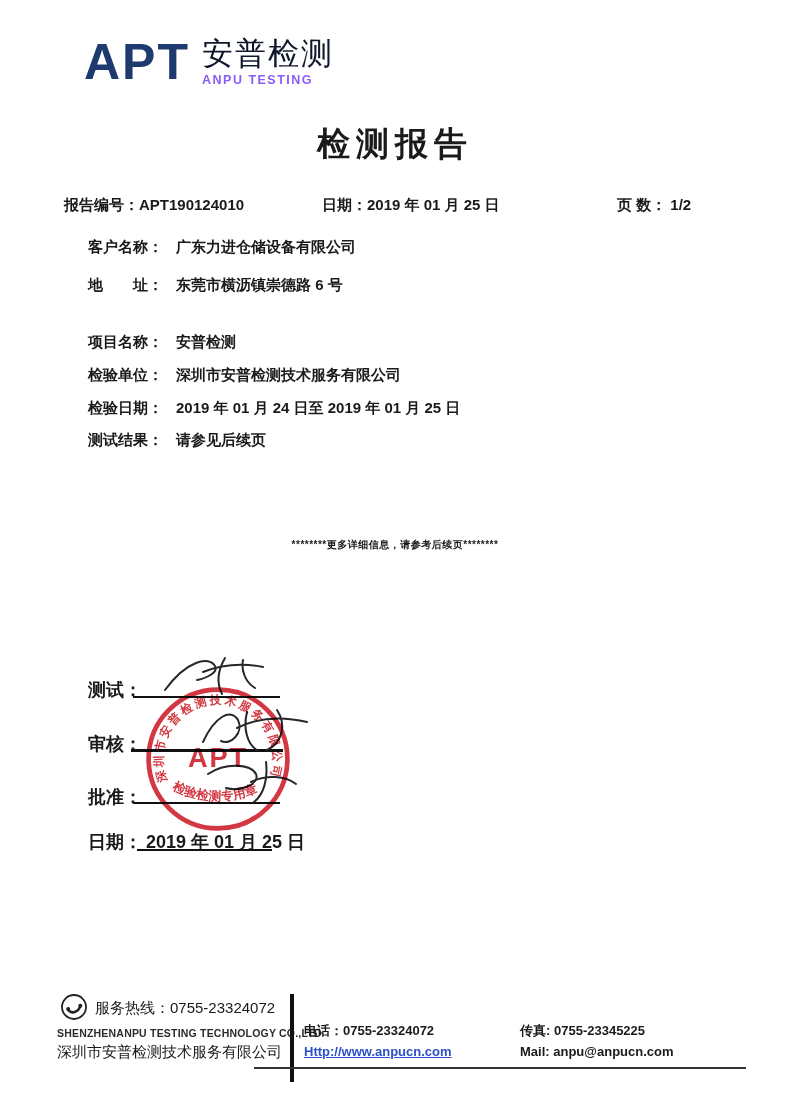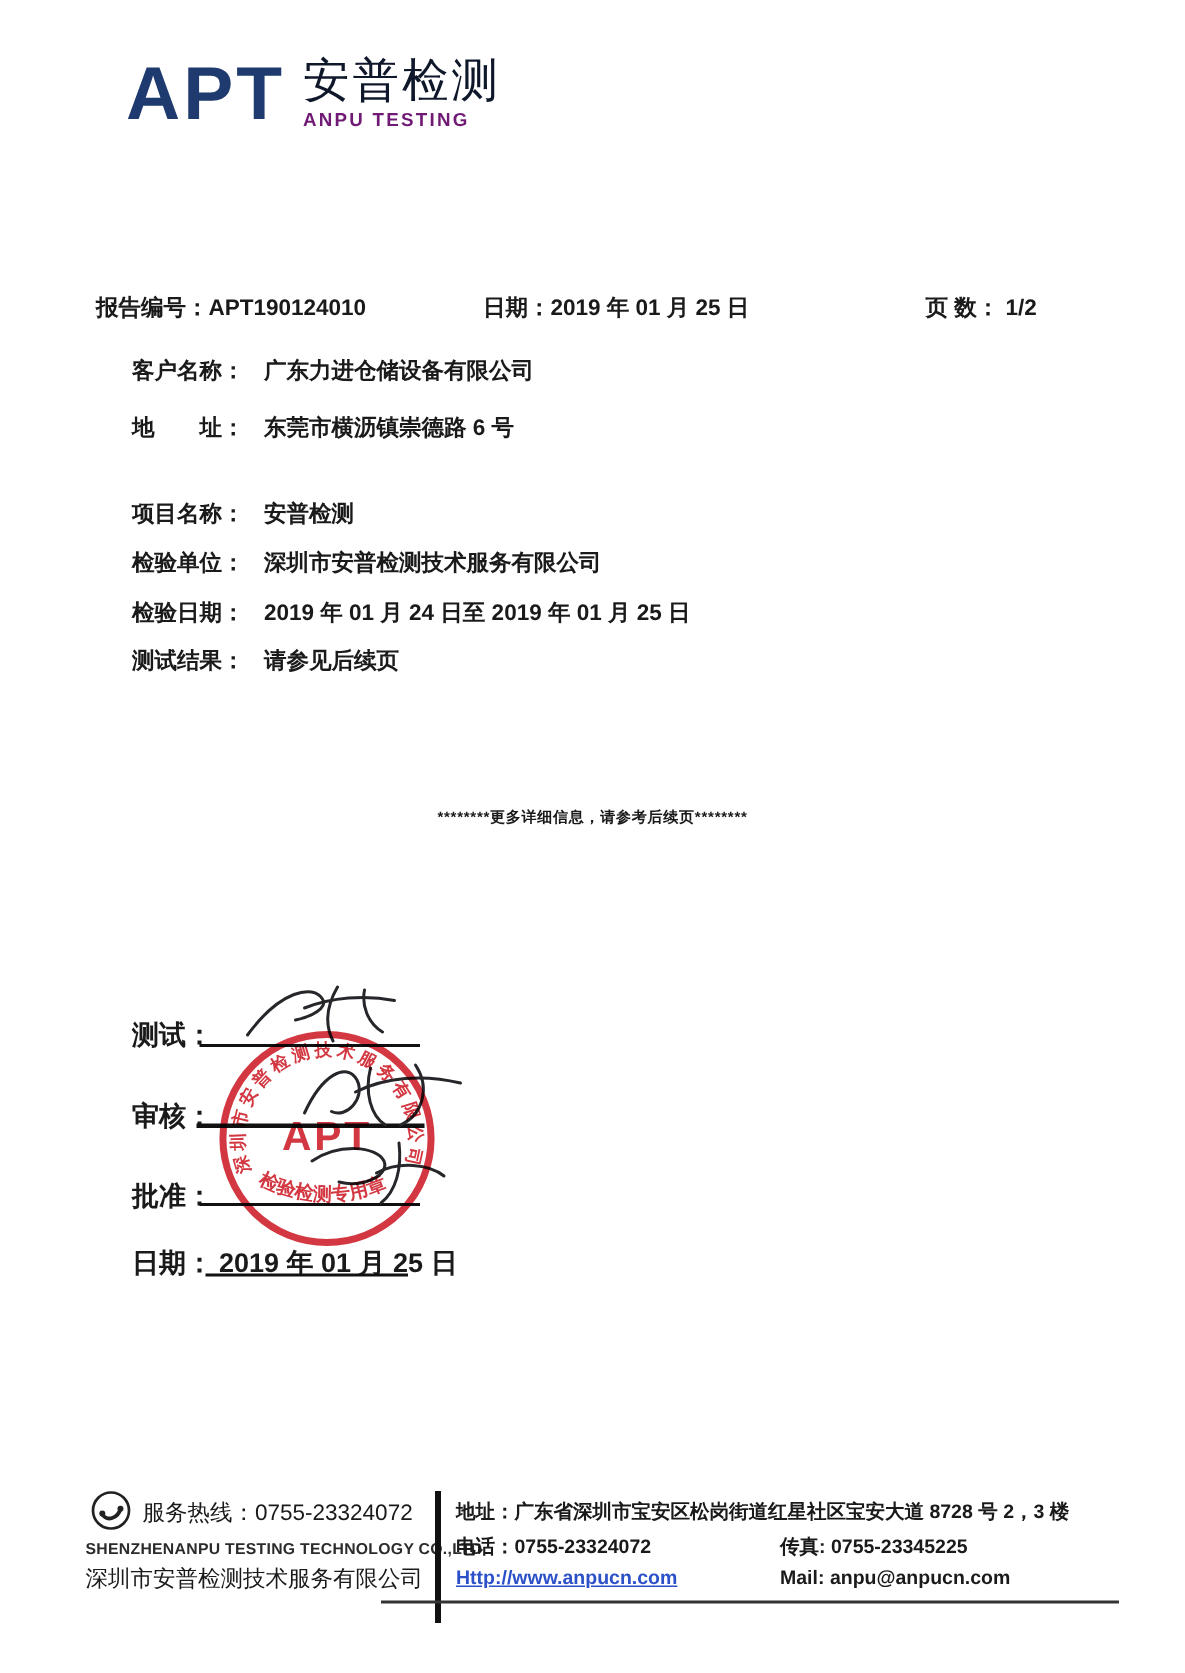--- a/index.html
+++ b/index.html
@@ -6,21 +6,21 @@
   .page{
     position:relative;width:790px;height:1115px;margin:0 auto;background:#ffffff;
     font-family:"Liberation Sans","DejaVu Sans",sans-serif;color:#1a1a1a;overflow:hidden;
   }
   .abs{position:absolute;}
   
   .logo{left:84px;top:34px;display:flex;align-items:flex-start;}
   .logo-apt{font-size:50px;font-weight:900;color:#1e3a6e;letter-spacing:2px;line-height:56px;}
   .logo-right{margin-left:12px;padding-top:6px;}
   .logo-cn{font-size:31px;color:#0f172a;letter-spacing:2px;line-height:28px;}
-  .logo-en{font-size:12.5px;font-weight:bold;color:#701a75;letter-spacing:1.5px;margin-top:5px;}
+  .logo-en{font-size:12.5px;font-weight:bold;color:#8b5cf6;letter-spacing:1.5px;margin-top:5px;}
   
   .title{left:0;top:122px;width:100%;text-align:center;font-size:33px;font-weight:bold;letter-spacing:6px;}
   
   .meta{font-size:15px;font-weight:bold;white-space:nowrap;}
   
   .row{font-size:15px;font-weight:bold;white-space:nowrap;}
   .row .lbl{position:absolute;left:88px;top:0;}
   .row .val{position:absolute;left:176px;top:0;}
   
   .notice{left:0;top:538px;width:100%;text-align:center;font-size:10px;font-weight:bold;letter-spacing:.5px;}
@@ -43,20 +43,21 @@
 <div class="page">
 
   <div class="abs logo">
     <span class="logo-apt">APT</span>
     <span class="logo-right">
       <span class="logo-cn" style="display:block;">安普检测</span>
       <span class="logo-en" style="display:block;">ANPU TESTING</span>
     </span>
   </div>
 
+  <div class="abs title">检测报告</div>
 
   <div class="abs meta" style="left:64px;top:196px;">
     <span>报告编号：</span><span>APT190124010</span>
   </div>
   <div class="abs meta" style="left:322px;top:196px;">
     <span>日期：</span><span>2019 年 01 月 25 日</span>
   </div>
   <div class="abs meta" style="left:617px;top:196px;">
     <span>页 数：</span> <span>1/2</span>
   </div>
@@ -140,23 +141,20 @@
     <circle cx="20.3" cy="12.8" r="2" fill="#222"></circle>
   </svg>
   <div class="abs f-txt" style="left:95px;top:999px;">
     <span>服务热线：</span><span>0755-23324072</span>
   </div>
   <div class="abs f-small" style="left:57px;top:1027px;">SHENZHENANPU TESTING TECHNOLOGY CO.,LTD</div>
   <div class="abs f-txt" style="left:57px;top:1043px;">深圳市安普检测技术服务有限公司</div>
 
   <div class="abs vbar" style="left:290px;top:994px;width:4px;height:88px;"></div>
 
-  <div class="abs f-mid" style="left:304px;top:999px;">
-    <span>地址：</span><span>广东省深圳市宝安区松岗街道红星社区宝安大道 8728 号 2，3 楼</span>
-  </div>
   <div class="abs f-mid" style="left:304px;top:1022px;">
     <span>电话：</span><span>0755-23324072</span>
   </div>
   <div class="abs f-mid" style="left:520px;top:1022px;">
     <span>传真:</span> <span>0755-23345225</span>
   </div>
   <a class="abs f-link" style="left:304px;top:1044px;color:#2b50c8;">Http://www.anpucn.com</a>
   <div class="abs f-mid" style="left:520px;top:1044px;">
     <span>Mail:</span> <span>anpu@anpucn.com</span>
   </div>

